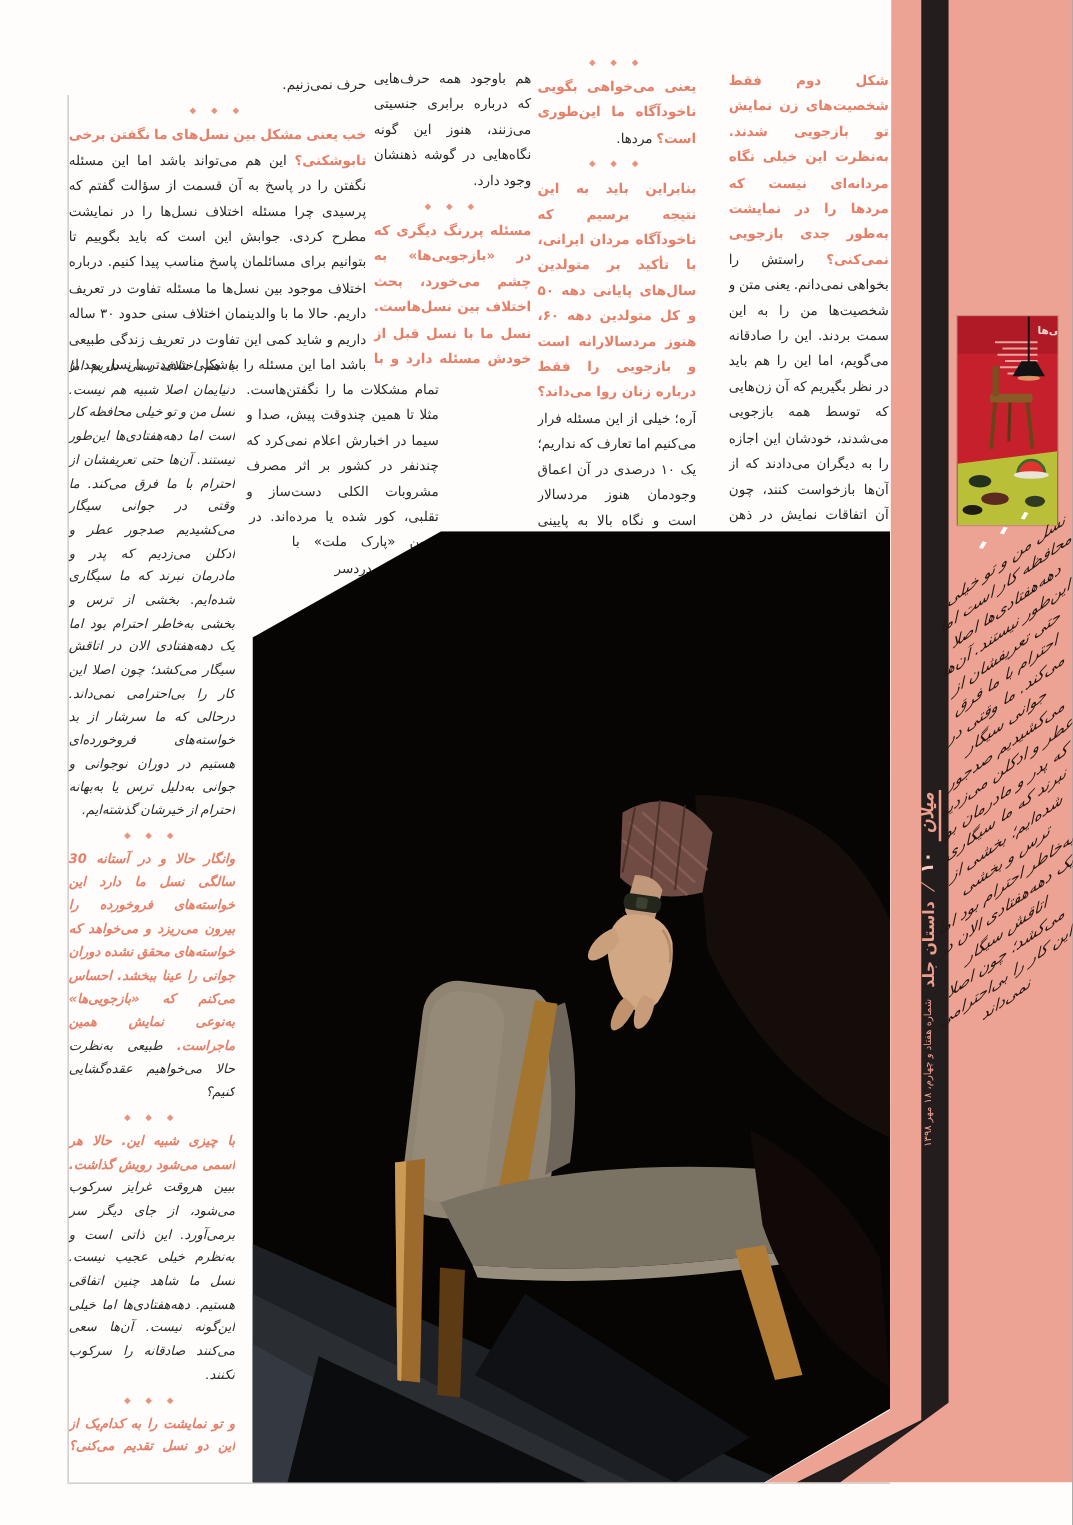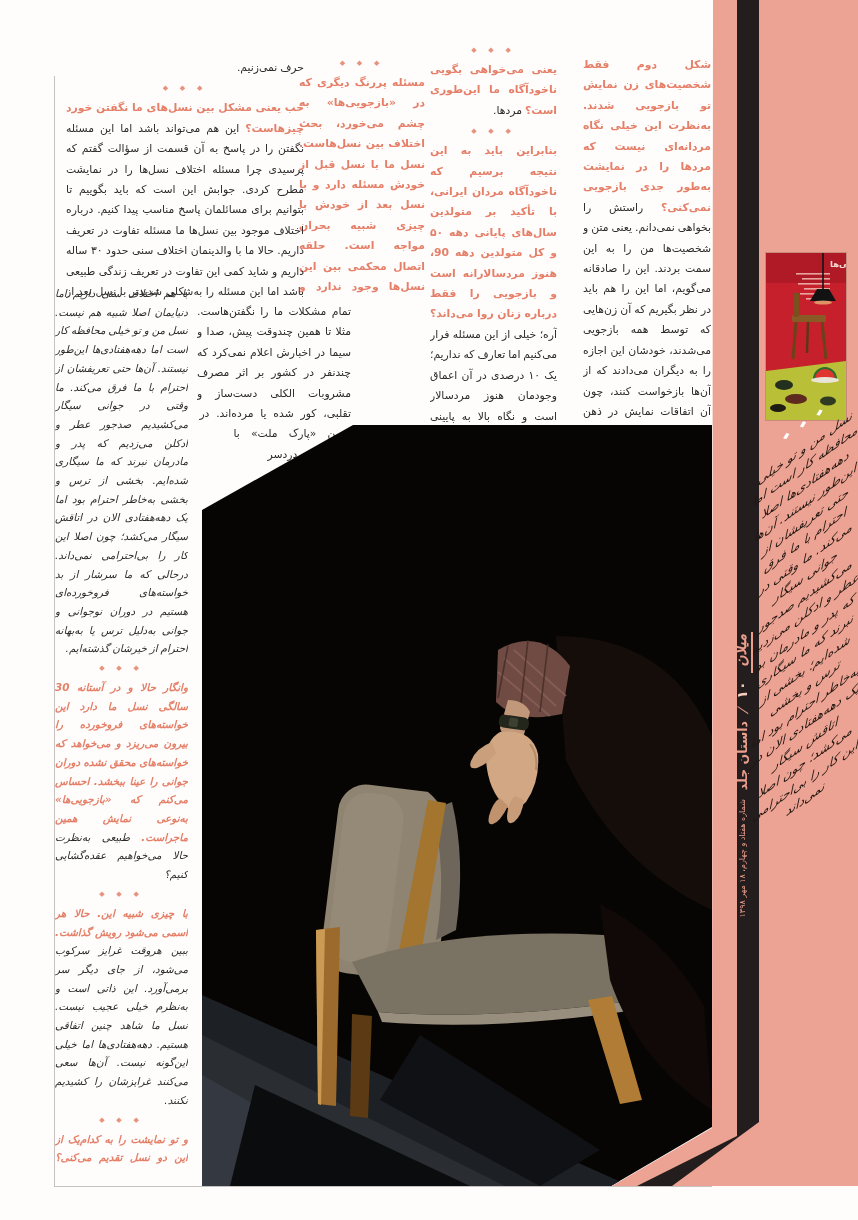--- a/index.html
+++ b/index.html
@@ -68,49 +68,50 @@
   <div class="col" style="left:583px;top:55px;width:128px;height:368px;">
     <span class="q">شکل دوم فقط شخصیت‌های زن نمایش تو بازجویی شدند. به‌نظرت این خیلی نگاه مردانه‌ای نیست که مردها را در نمایشت به‌طور جدی بازجویی نمی‌کنی؟</span>
     <span class="blk">راستش را بخواهی نمی‌دانم. یعنی متن و شخصیت‌ها من را به این سمت بردند. این را صادقانه می‌گویم، اما این را هم باید در نظر بگیریم که آن زن‌هایی که توسط همه بازجویی می‌شدند، خودشان این اجازه را به دیگران می‌دادند که از آن‌ها بازخواست کنند، چون آن اتفاقات نمایش در ذهن آن‌ها می‌گذرد. نکته دیگر اینکه ظرفیت شخصیت‌های زن در این نمایش برای من جذاب‌تر بود. با آن‌ها بیشتر می‌شد به عمق ماجرا رفت. از طرفی تمام زن‌های نمایش مردی (همسر) در کنارشان هست که مکمل آن‌هاست؛ و در یک مورد برادر، همراه آن‌هاست. به همین دلیل این زن‌ها بازجویی صرفا از خودشان نمی‌گویند بلکه روایتی از مردهای همراهشان نیز دارند. اما واقعا همان‌طور که گفتم، از قبل برای این مسئله نقشه‌ای نکشیده بودم و شخصیت‌ها من را به این سمت بردند.</span>
   </div>
 
   <div class="col" style="left:430px;top:40px;width:127px;height:383px;">
     <span class="sep">◆ ◆ ◆</span>
     <span class="q">یعنی می‌خواهی بگویی ناخودآگاه ما این‌طوری است؟</span>
     <span>مردها.</span>
     <span class="sep">◆ ◆ ◆</span>
-    <span class="q">بنابراین باید به این نتیجه برسیم که ناخودآگاه مردان ایرانی، با تأکید بر متولدین سال‌های پایانی دهه ۵۰ و کل متولدین دهه 90، هنوز مردسالارانه است و بازجویی را فقط درباره زنان روا می‌داند؟</span>
+    <span class="q">بنابراین باید به این نتیجه برسیم که ناخودآگاه مردان ایرانی، با تأکید بر متولدین سال‌های پایانی دهه ۵۰ و کل متولدین دهه ۶۰، هنوز مردسالارانه است و بازجویی را فقط درباره زنان روا می‌داند؟</span>
     <span>آره؛ خیلی از این مسئله فرار می‌کنیم اما تعارف که نداریم؛ یک ۱۰ درصدی در آن اعماق وجودمان هنوز مردسالار است و نگاه بالا به پایینی نسبت به زن‌ها دارد. حتی ما که داعیه فرار از این نوع نگاه را داریم، اندکی از آن را هنوز در وجودمان نگه داشته‌ایم. البته این فقط مختص ما نیست. مثلا در آمریکا هم هست. خاطرم هست که در جریان رقابت‌های انتخاباتی ریاست جمهوری آمریکا، یک جایی ترامپ به هیلاری کلینتون گفت که «تو یک زنی؛ چطور می‌خواهی ایالات متحده را اداره کنی؟» یعنی آن‌ها</span>
   </div>
 
   <div class="col" style="left:299px;top:53px;width:126px;height:248px;">
+    <span>هم باوجود همه حرف‌هایی که درباره برابری جنسیتی می‌زنند، هنوز این گونه نگاه‌هایی در گوشه ذهنشان وجود دارد.</span>
     <span class="sep">◆ ◆ ◆</span>
     <span class="q">مسئله پررنگ دیگری که در «بازجویی‌ها» به چشم می‌خورد، بحث اختلاف بین نسل‌هاست. نسل ما با نسل قبل از خودش مسئله دارد و با نسل بعد از خودش با چیزی شبیه بحران مواجه است. حلقه اتصال محکمی بین این نسل‌ها وجود ندارد و معمولا روابط بینشان با سوءتفاهم همراه است. تو به این مسئله خیلی واضح در «بازجویی‌ها» اشاره کرده‌ای. فکر می‌کنی گفتن این مسائل، مشکلی را حل می‌کند یا فقط می‌خواهی با تابوشکنی طرح مسئله کنی؟</span>
   </div>
 
   <div class="col" style="left:197px;top:302px;width:154px;height:212px;">
     <span class="wedge"></span>
     <span>تمام مشکلات ما را نگفتن‌هاست. مثلا تا همین چندوقت پیش، صدا و سیما در اخبارش اعلام نمی‌کرد که چندنفر در کشور بر اثر مصرف مشروبات الکلی دست‌ساز و تقلبی، کور شده یا مرده‌اند. در همین «پارک ملت» با کم‌ترین دردسر می‌توان انواع مواد مخدر را تهیه کرد. خب چرا این‌ها را نمی‌گوییم؟ این نگفتن‌ها تابوهایی بیهوده درست می‌کند و حاصلش هم فقط افزایش مشکلی است که از آن</span>
   </div>
 
-  <div class="col" style="left:66px;top:58px;width:238px;height:244px;">
+  <div class="col" style="left:55px;top:58px;width:238px;height:244px;">
     <span>حرف نمی‌زنیم.</span>
     <span class="sep">◆ ◆ ◆</span>
-    <span class="q">خب یعنی مشکل بین نسل‌های ما نگفتن خورد چیزهاست؟</span>
+    <span class="q">خب یعنی مشکل بین نسل‌های ما نگفتن برخی تابوشکنی؟</span>
     <span>این هم می‌تواند باشد اما این مسئله نگفتن را در پاسخ به آن قسمت از سؤالت گفتم که پرسیدی چرا مسئله اختلاف نسل‌ها را در نمایشت مطرح کردی. جوابش این است که باید بگوییم تا بتوانیم برای مسائلمان پاسخ مناسب پیدا کنیم. درباره اختلاف موجود بین نسل‌ها ما مسئله تفاوت در تعریف داریم. حالا ما با والدینمان اختلاف سنی حدود ۳۰ ساله داریم و شاید کمی این تفاوت در تعریف زندگی طبیعی باشد اما این مسئله را به‌شکلی شدیدتر با نسل بعد از خودمان داریم که مثلا فقط ۱۰ سال</span>
   </div>
 
   <div class="col c1b" style="left:55px;top:284px;width:133px;height:880px;font-style:italic;">
     <span>با هم اختلاف سنی داریم اما دنیایمان اصلا شبیه هم نیست. نسل من و تو خیلی محافظه کار است اما دهه‌هفتادی‌ها این‌طور نیستند. آن‌ها حتی تعریفشان از احترام با ما فرق می‌کند. ما وقتی در جوانی سیگار می‌کشیدیم صدجور عطر و ادکلن می‌زدیم که پدر و مادرمان نبرند که ما سیگاری شده‌ایم. بخشی از ترس و بخشی به‌خاطر احترام بود اما یک دهه‌هفتادی الان در اتاقش سیگار می‌کشد؛ چون اصلا این کار را بی‌احترامی نمی‌داند. درحالی که ما سرشار از بد خواسته‌های فروخورده‌ای هستیم در دوران نوجوانی و جوانی به‌دلیل ترس یا به‌بهانه احترام از خیرشان گذشته‌ایم.</span>
     <span class="sep">◆ ◆ ◆</span>
     <span class="q">وانگار حالا و در آستانه 30 سالگی نسل ما دارد این خواسته‌های فروخورده را بیرون می‌ریزد و می‌خواهد که خواسته‌های محقق نشده دوران جوانی را عینا ببخشد. احساس می‌کنم که «بازجویی‌ها» به‌نوعی نمایش همین ماجراست.</span>
     <span>طبیعی به‌نظرت حالا می‌خواهیم عقده‌گشایی کنیم؟</span>
     <span class="sep">◆ ◆ ◆</span>
     <span class="q">با چیزی شبیه این. حالا هر اسمی می‌شود رویش گذاشت.</span>
-    <span>ببین هروقت غرایز سرکوب می‌شود، از جای دیگر سر برمی‌آورد. این ذاتی است و به‌نظرم خیلی عجیب نیست. نسل ما شاهد چنین اتفاقی هستیم. دهه‌هفتادی‌ها اما خیلی این‌گونه نیست. آن‌ها سعی می‌کنند غرایزشان را کشیدیم نکنند.</span>
+    <span>ببین هروقت غرایز سرکوب می‌شود، از جای دیگر سر برمی‌آورد. این ذاتی است و به‌نظرم خیلی عجیب نیست. نسل ما شاهد چنین اتفاقی هستیم. دهه‌هفتادی‌ها اما خیلی این‌گونه نیست. آن‌ها سعی می‌کنند صادقانه را سرکوب نکنند.</span>
     <span class="sep">◆ ◆ ◆</span>
     <span class="q">و تو نمایشت را به کدام‌یک از این دو نسل تقدیم می‌کنی؟ نسل خودمان یا نسلی که بعد از ما آمده است؟</span>
     
     
   </div>
 
   <div class="pink"></div>
 
   <div class="photo">
     <svg width="858" height="1220" viewBox="0 0 858 1220">

